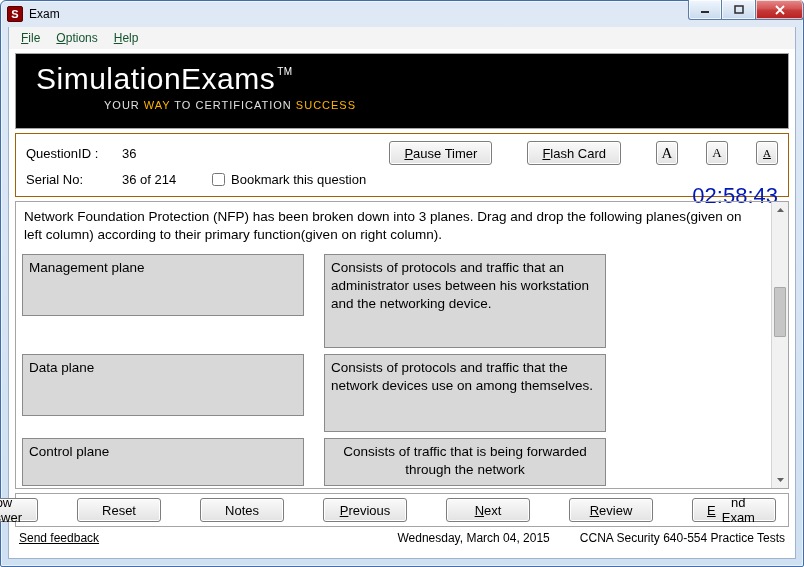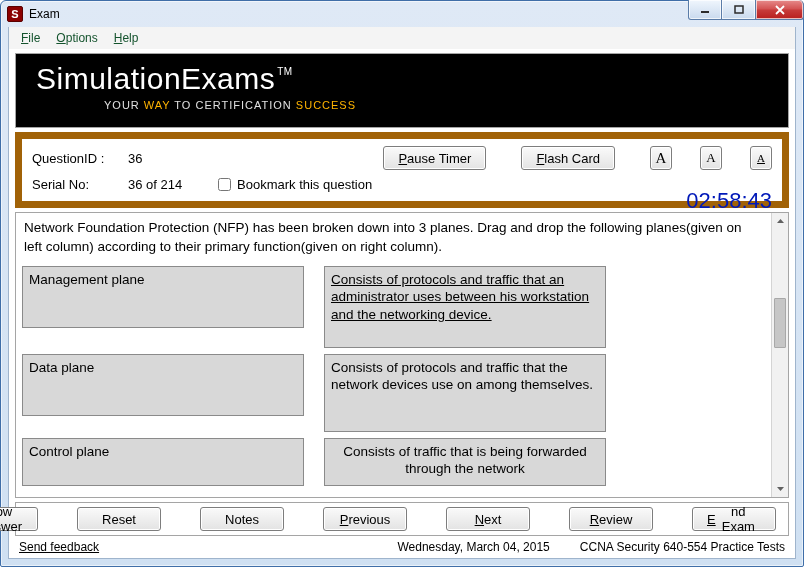--- a/index.html
+++ b/index.html
@@ -117,21 +117,21 @@
     font-size: 11px;
     letter-spacing: 1px;
     color: #e0e0e0;
     margin-left: 18px;
   }
   .tagline .hl { color: #ffb400; }
 
   
   .info-panel {
     margin: 0 6px 4px 6px;
-    border: 7px solid #a16207;
+    border: 1px solid #a16207;
     padding: 6px 10px 4px 10px;
     font-size: 13px;
     color: #000;
   }
   .info-row { display: flex; align-items: center; height: 26px; position: relative; }
   .info-row .label { width: 96px; }
   .info-row .value { width: 90px; }
   .chk { display: inline-flex; align-items: center; gap: 6px; }
   .chk input { margin: 0; }
   .btn {
@@ -193,21 +193,21 @@
     width: 282px;
     min-height: 46px;
     border: 1px solid #8a8a8a;
     background: #d8d8d8;
     padding: 4px 6px;
     font-size: 13.5px;
     line-height: 1.3;
   }
   .dnd-cell.left { height: 62px; }
   .dnd-cell.right { }
-  .row1 .right { height: 82px; text-decoration: underline; }
+  .row1 .right { height: 94px; }
   .row2 .right { height: 78px; }
   .row3 .right { height: 48px; text-align: center; }
   .row3 .left  { height: 48px; }
 
   
   .vscroll {
     width: 17px;
     background: #f1f1f1;
     border-left: 1px solid #d4d4d4;
     display: flex; flex-direction: column;

